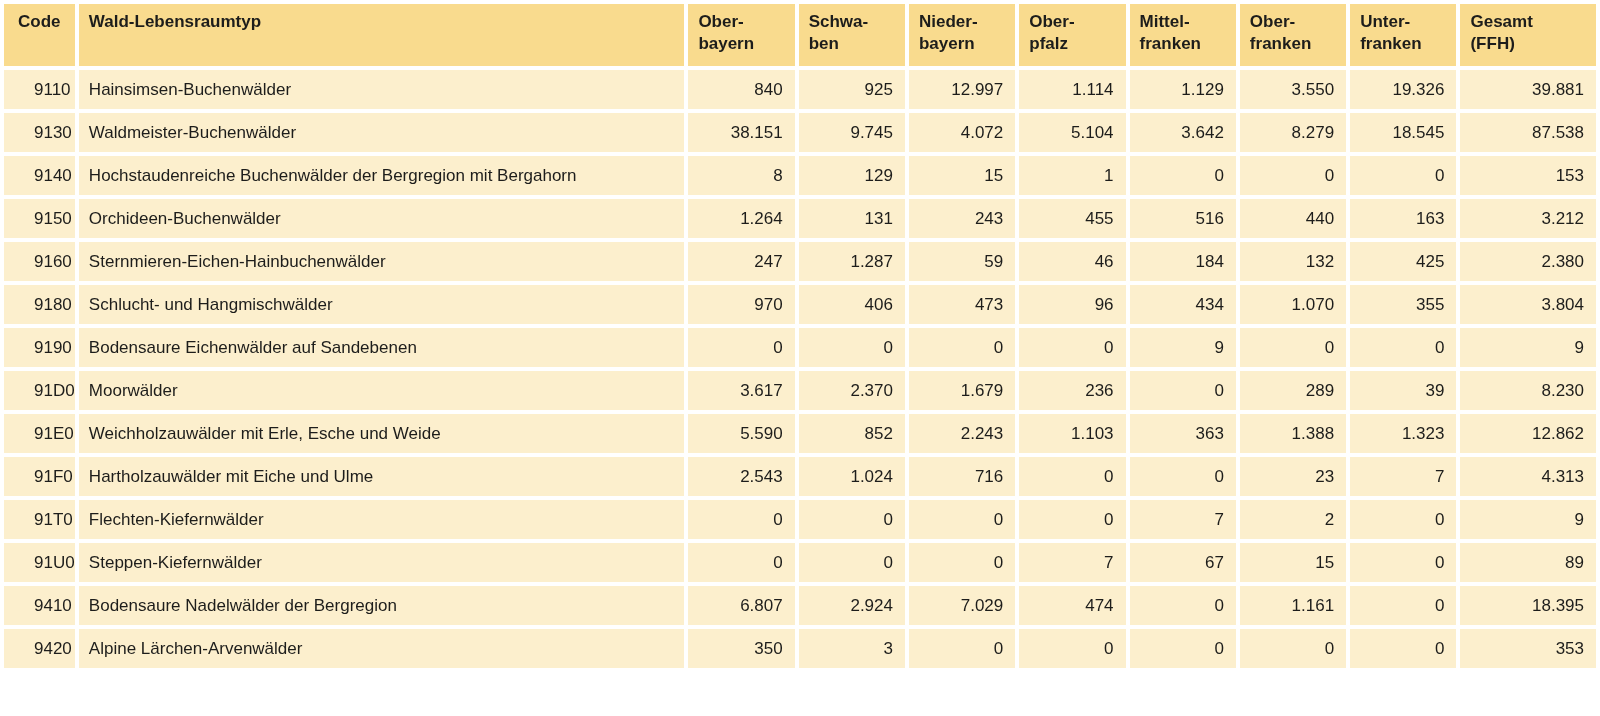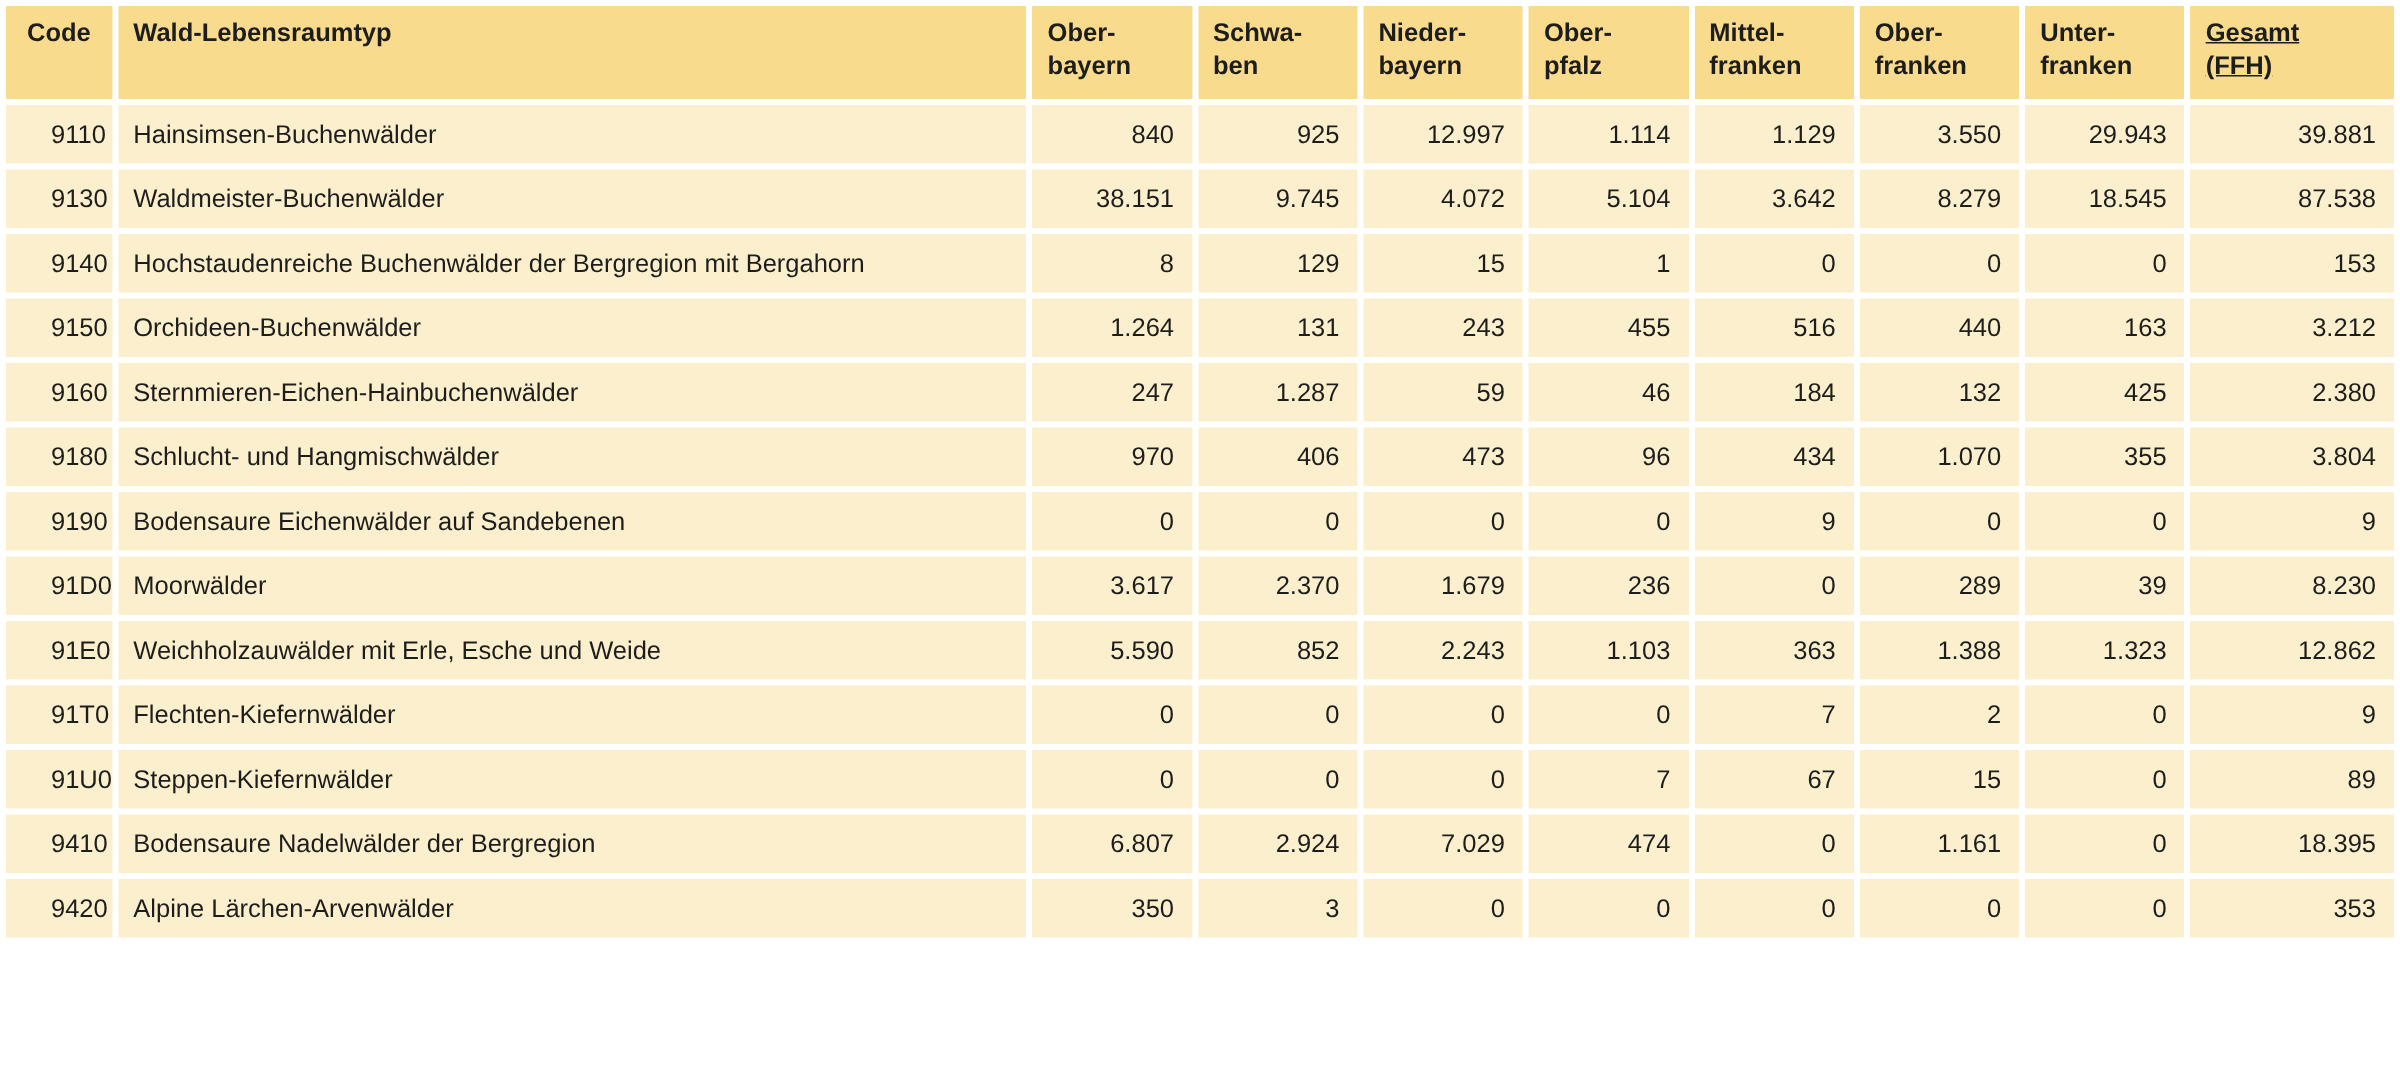--- a/index.html
+++ b/index.html
@@ -26,21 +26,21 @@
     width: 1600px;
     table-layout: fixed;
     border-collapse: separate;
     border-spacing: 4px;
   }
   
   th:nth-child(1)  { width: 68px; }
   th:nth-child(2)  { width: 581px; }
   th:nth-child(3), th:nth-child(4), th:nth-child(5), th:nth-child(6),
   th:nth-child(7), th:nth-child(8), th:nth-child(9) { width: 102px; }
-  th:nth-child(10) { width: 130px; text-decoration: underline; }
+  th:nth-child(10) { width: 130px; }
 
   th {
     background: var(--header-bg);
     height: 62px;
     vertical-align: top;
     text-align: left;
     font-weight: bold;
     font-size: 17px;
     line-height: 1.3;
     padding: 7px 8px 0 10px;
@@ -90,21 +90,21 @@
     <tbody>
         <tr>
           <td>9110</td>
           <td>Hainsimsen-Buchenwälder</td>
           <td class="num">840</td>
           <td class="num">925</td>
           <td class="num">12.997</td>
           <td class="num">1.114</td>
           <td class="num">1.129</td>
           <td class="num">3.550</td>
-          <td class="num">29.943</td>
+          <td class="num">19.326</td>
           <td class="num">39.881</td>
         </tr>
         <tr>
           <td>9130</td>
           <td>Waldmeister-Buchenwälder</td>
           <td class="num">38.151</td>
           <td class="num">9.745</td>
           <td class="num">4.072</td>
           <td class="num">5.104</td>
           <td class="num">3.642</td>
@@ -190,20 +190,32 @@
           <td class="num">5.590</td>
           <td class="num">852</td>
           <td class="num">2.243</td>
           <td class="num">1.103</td>
           <td class="num">363</td>
           <td class="num">1.388</td>
           <td class="num">1.323</td>
           <td class="num">12.862</td>
         </tr>
         <tr>
+          <td>91F0</td>
+          <td>Hartholzauwälder mit Eiche und Ulme</td>
+          <td class="num">2.543</td>
+          <td class="num">1.024</td>
+          <td class="num">716</td>
+          <td class="num">0</td>
+          <td class="num">0</td>
+          <td class="num">23</td>
+          <td class="num">7</td>
+          <td class="num">4.313</td>
+        </tr>
+        <tr>
           <td>91T0</td>
           <td>Flechten-Kiefernwälder</td>
           <td class="num">0</td>
           <td class="num">0</td>
           <td class="num">0</td>
           <td class="num">0</td>
           <td class="num">7</td>
           <td class="num">2</td>
           <td class="num">0</td>
           <td class="num">9</td>

